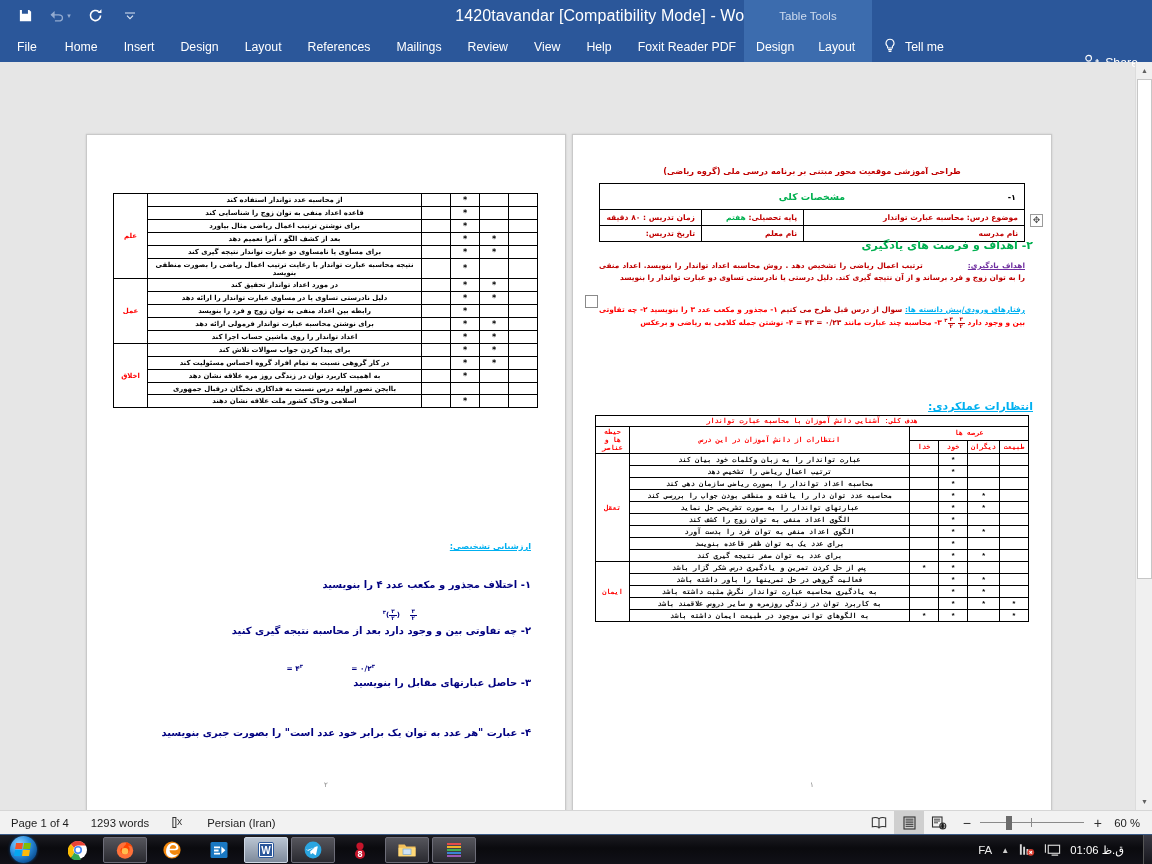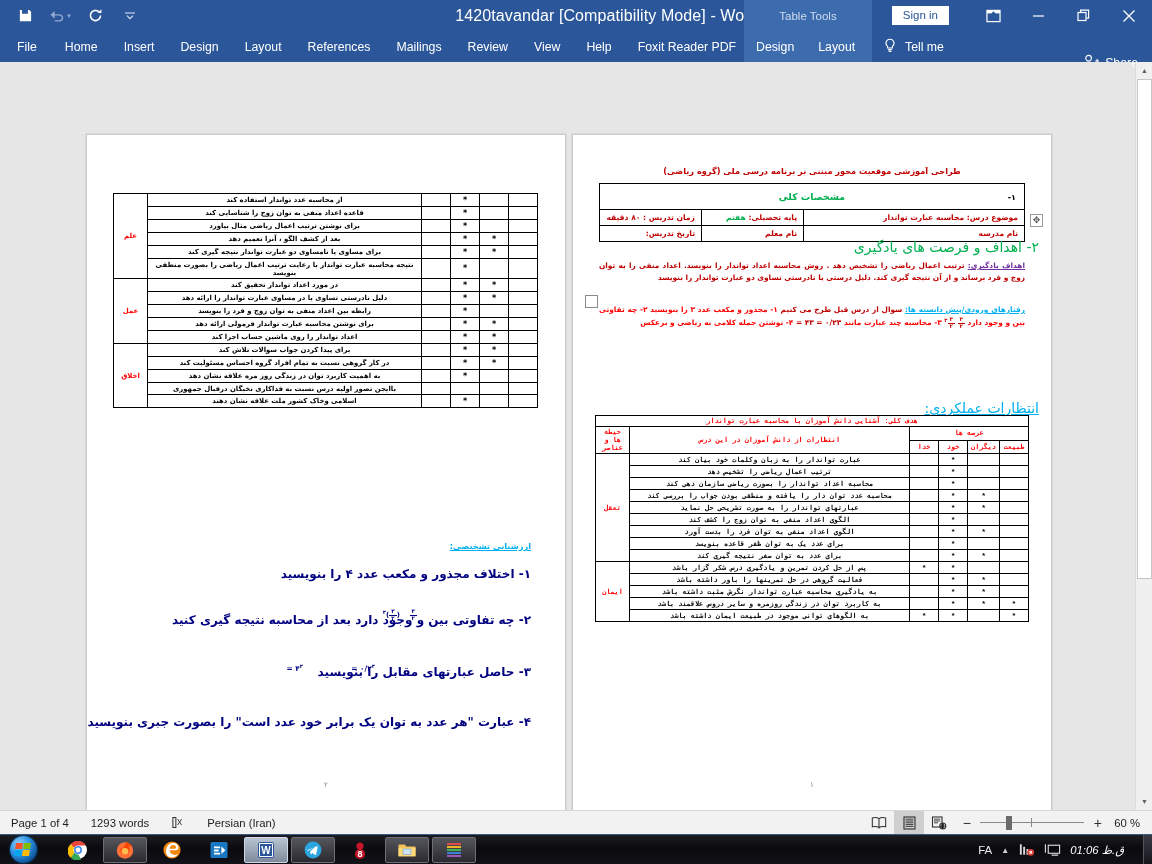--- a/index.html
+++ b/index.html
@@ -111,29 +111,29 @@
 
   .pg-inner { position: relative; width: 100%; height: 100%; direction: rtl; }
 
   
   .fa { font-family: "DejaVu Sans", "Liberation Sans", sans-serif; direction: rtl; unicode-bidi: embed; }
   .doc-title {
     position: absolute; width: 100%; text-align: center; top: 31px;
     font-size: 8.2px; color: #c00000; font-weight: bold; letter-spacing: .1px;
   }
   .sec-head {
-    position: absolute; right: 12px; font-size: 14px; font-weight: normal; color: #00b050;
+    position: absolute; right: 18px; font-size: 11px; font-weight: bold; color: #00b050;
     white-space: nowrap;
   }
   .sec-head.teal { color: #00b0f0; text-decoration: underline; }
   .body-p {
     position: absolute; font-size: 7.4px; color: #c00000; line-height: 1.62;
     text-align: justify; font-weight: bold;
   }
-  .body-p .lbl { color: #7030a0; text-decoration: underline; }
+  .body-p .lbl { color: #7030a0; text-decoration: underline; margin-left: 42px; }
   .body-p .lbl2 { color: #00b0f0; text-decoration: underline; }
   .body-p .num { color: #ff0000; }
 
   
   .info-table {
     position: absolute; left: 26px; right: 26px; top: 48px;
     border: 1.6px solid #000; border-collapse: collapse; width: calc(100% - 52px);
   }
   .info-table td { border: 1px solid #000; padding: 3px 6px; font-size: 7.6px; font-weight: bold; }
   .info-table .big { height: 26px; text-align: center; color: #00b050; font-size: 9.4px; position: relative; }
@@ -159,21 +159,21 @@
   .left-table td { border: 1px solid #000; font-size: 6.9px; font-weight: bold; padding: 1.5px 3px; }
   .left-table .cat { color: #ff0000; text-align: center; vertical-align: middle; width: 34px; }
   .left-table .stmt { color: #000; text-align: center; padding: 1.5px 6px; }
   .left-table .mark { text-align: center; color: #000; font-size: 8px; width: 29px; }
 
   .q-head {
     position: absolute; font-size: 8.2px; font-weight: bold; color: #00b0f0;
     text-decoration: underline;
   }
   .q-item {
-    position: absolute; font-size: 12px; font-weight: bold; color: #000080; direction: rtl;
+    position: absolute; font-size: 10px; font-weight: bold; color: #000080; direction: rtl; margin-top: 12px;
   }
   .pagenum {
     position: absolute; width: 100%; text-align: center; font-size: 7px; color: #808080;
   }
 
   .frac { display: inline-block; vertical-align: middle; text-align: center; font-size: 5.6px; line-height: 1.05; }
   .frac .n { display: block; border-bottom: 1px solid currentColor; padding: 0 2px; }
   .frac .d { display: block; padding: 0 2px; }
   sup.pw { font-size: 5.2px; vertical-align: super; }
 
@@ -239,21 +239,21 @@
   }
   .tb-app.framed { background: linear-gradient(to bottom,#55555c,#2a2a30); border: 1px solid #6d6d78; }
   .tb-app.running { background: linear-gradient(to bottom,#b9c4d2,#7e8a9b); border: 1px solid #cfd8e4; }
   .ic { width: 20px; height: 20px; display: block; }
   .tray {
     position: absolute; right: 0; top: 0; height: 30px; display: flex; align-items: center;
     color: #e8e8e8; font-size: 11px; gap: 9px; padding-right: 0;
   }
   .tray-lang { font-size: 11.5px; color: #eaeaea; }
   .tray-arrow { color: #cfcfcf; font-size: 8px; }
-  .tray-clock { font-size: 11.3px; color: #ffffff; padding-right: 10px; direction: rtl; font-style: italic; }
+  .tray-clock { font-size: 11.3px; color: #ffffff; padding-right: 10px; direction: rtl; }
   .show-desktop { width: 9px; height: 30px; background: linear-gradient(to bottom,#3a3a44,#15151b); border-left: 1px solid #555; }
 </style>
 </head>
 <body>
 
 <div id="app">
 
   <div class="titlebar">
     <div class="qat">
       <div class="qat-btn">
@@ -275,46 +275,20 @@
           </svg>
       </div>
       <div class="qat-btn">
         <svg width="12" height="10" viewBox="0 0 12 10">
             <path fill="none" stroke="#dce6f4" stroke-width="1.1" d="M1 2h10M3 4.6l3 3 3-3"></path>
           </svg>
       </div>
     </div>
     <div class="title-text">1420tavandar [Compatibility Mode]  -  Word</div>
     <div class="ctx-tools">Table Tools</div>
-    <div class="tb-right">
-      <div class="signin">Sign in</div>
-      <div class="tb-icon">
-        <svg width="15" height="14" viewBox="0 0 16 15">
-            <rect x="1" y="1.5" width="14" height="12" fill="none" stroke="#fff" stroke-width="1.3"></rect>
-            <path fill="#fff" d="M1 1.5h14v3.2H1z"></path>
-            <path fill="none" stroke="#2b579a" stroke-width="1.2" d="M8 7.8V3.6M6.2 5.2 8 3.3l1.8 1.9"></path>
-          </svg>
-      </div>
-      <div class="tb-icon">
-        <svg width="13" height="13" viewBox="0 0 13 13">
-            <path stroke="#fff" stroke-width="1.2" d="M1 7h11"></path>
-          </svg>
-      </div>
-      <div class="tb-icon">
-        <svg width="13" height="13" viewBox="0 0 13 13">
-            <rect x="1" y="3.5" width="8" height="8" fill="none" stroke="#fff" stroke-width="1.2"></rect>
-            <path fill="none" stroke="#fff" stroke-width="1.2" d="M3.6 3.2V1.2h8v8h-2"></path>
-          </svg>
-      </div>
-      <div class="tb-icon close">
-        <svg width="14" height="14" viewBox="0 0 14 14">
-            <path stroke="#fff" stroke-width="1.3" d="M1.5 1.5l11 11M12.5 1.5l-11 11"></path>
-          </svg>
-      </div>
-    </div>
   </div>
 
   <div class="ribbon">
     <div class="rtab file">File</div>
     <div class="rtab">Home</div>
     <div class="rtab">Insert</div>
     <div class="rtab">Design</div>
     <div class="rtab">Layout</div>
     <div class="rtab">References</div>
     <div class="rtab">Mailings</div>

